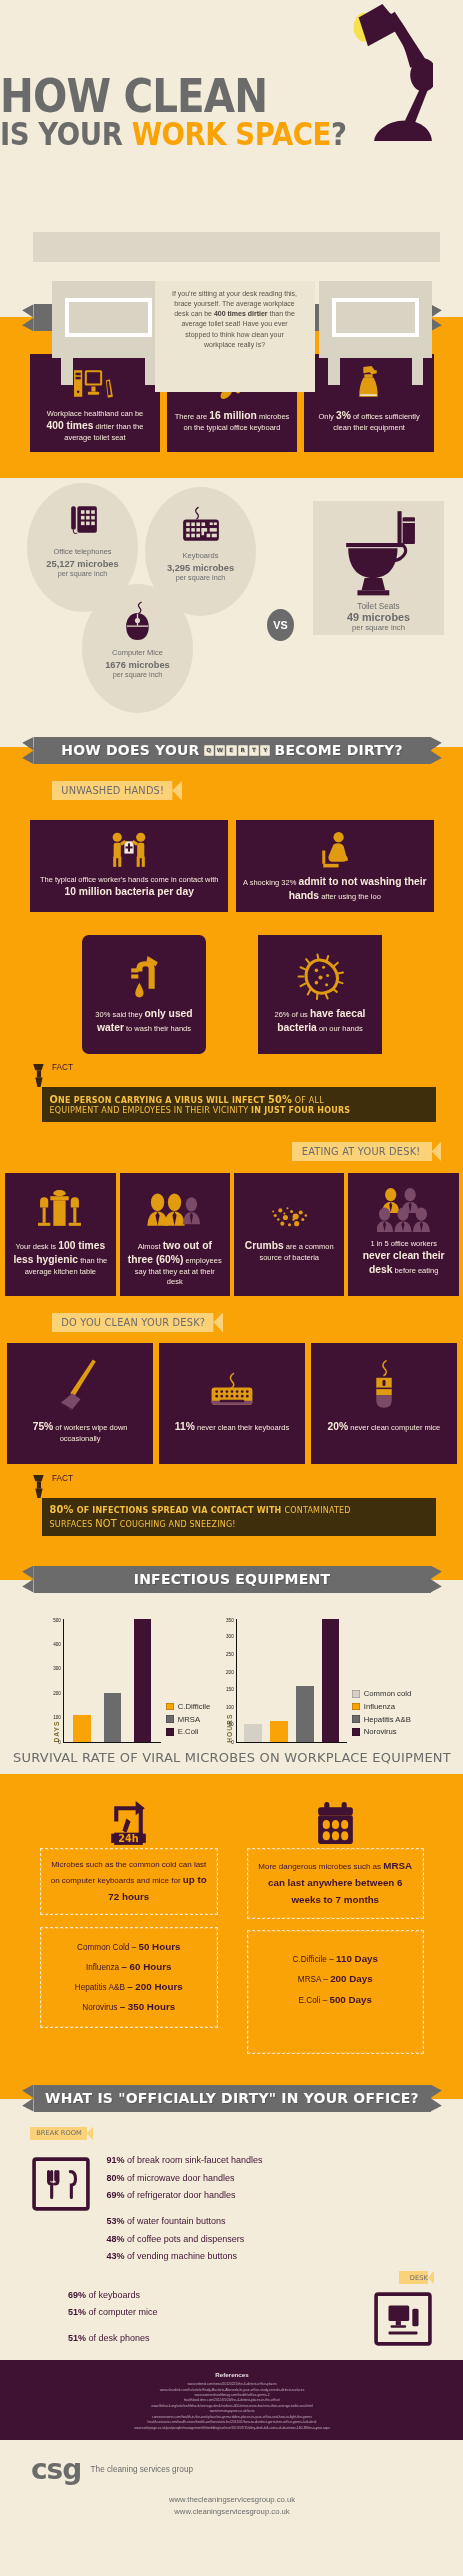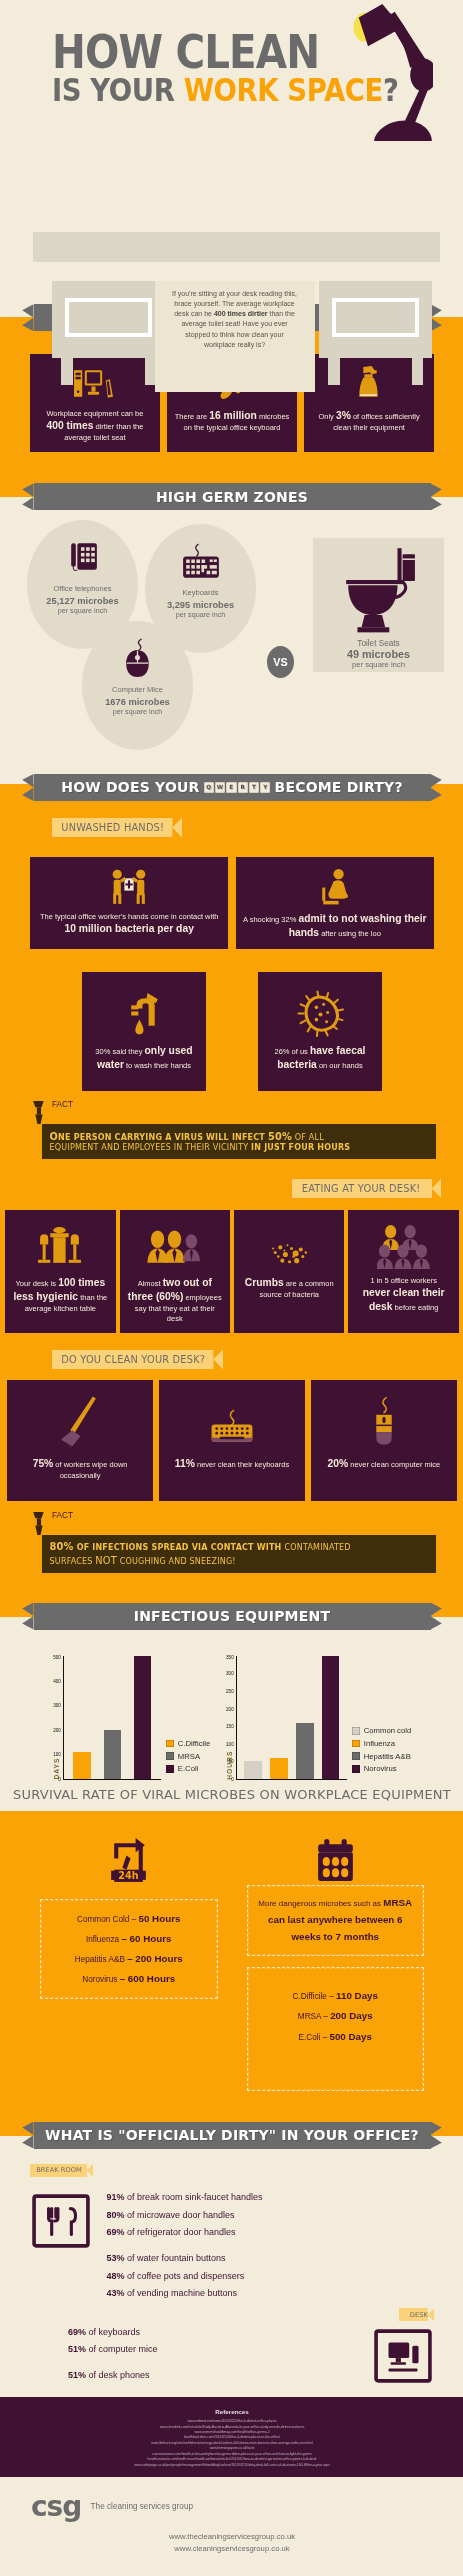--- a/index.html
+++ b/index.html
@@ -7,21 +7,21 @@
     width: 464px;
     font-family: "Liberation Sans", sans-serif;
     background: #f3ecda;
     color: #3f1233;
     -webkit-font-smoothing: antialiased;
   }
   .page { width:464px; position:relative; overflow:hidden; }
 
   
   .hero { background:#f3ecda; position:relative; padding-top:31px; height:299px; }
-  .hero-title-wrap { padding-left:52px; position:relative; z-index:3; }
+  .hero-title-wrap { position:relative; z-index:3;margin-top:44px; }
   .title-line1 {
     font-size:47px; font-weight:bold; letter-spacing:-1px;
     color:#6b6b6b; line-height:0.88; font-family:"DejaVu Sans", sans-serif;
     transform: scaleX(0.86); transform-origin:left center;
   }
   .title-line2 {
     font-size:32px; font-weight:bold; letter-spacing:-0.5px;
     color:#6b6b6b; line-height:1.0; margin-top:2.1px;
     font-family:"DejaVu Sans", sans-serif;
     transform: scaleX(0.86); transform-origin:left center;
@@ -233,21 +233,21 @@
               <rect x="5" y="17" width="10" height="5" fill="#3f1233"></rect>
               <circle cx="10" cy="46" r="2.5" fill="#3f1233"></circle>
               <rect x="23" y="4" width="34" height="30" rx="3" fill="#e09b10"></rect>
               <rect x="27" y="8" width="26" height="22" fill="#3f1233"></rect>
               <rect x="36" y="36" width="8" height="10" fill="#e09b10"></rect>
               <rect x="29" y="46" width="22" height="6" rx="2" fill="#e09b10"></rect>
               <path d="M64 24 L72 22 L78 56 L68 58 Z" fill="#e09b10"></path>
               <path d="M66 26 L70 25 L74 52 L69 53 Z" fill="#3f1233"></path>
             </svg>
         </div>
-        <p><span>Workplace equipment can be </span><b class="big">400 times</b><span> dirtier than the average toilet seat</span></p>
+        <p><span>Workplace healthland can be </span><b class="big">400 times</b><span> dirtier than the average toilet seat</span></p>
       </div>
       <div class="card">
         <div class="ic">
           <svg width="41" height="36" viewBox="0 0 80 70">
               <ellipse cx="30" cy="24" rx="11" ry="23" transform="rotate(20 30 24)" fill="#e09b10"></ellipse>
               <ellipse cx="47" cy="34" rx="9" ry="20" transform="rotate(-15 47 34)" fill="#e09b10"></ellipse>
               <ellipse cx="28" cy="53" rx="8" ry="14" transform="rotate(45 28 53)" fill="#e09b10"></ellipse>
             </svg>
         </div>
         <p><span>There are </span><b class="big">16 million</b><span> microbes on the typical office keyboard</span></p>
@@ -260,23 +260,20 @@
               <path d="M18 25 L38 25 C44 36 46 48 46 62 L10 62 C10 48 12 36 18 25 Z" fill="#e09b10"></path>
               <rect x="12" y="57" width="32" height="3" fill="#f5ead9"></rect>
             </svg>
         </div>
         <p><span>Only </span><b class="big">3%</b><span> of offices sufficiently clean their equipment</span></p>
       </div>
     </div>
   </div>
 
   <div class="sec-cream">
-    <div class="ribbon-wrap" style="background:linear-gradient(#faa307 50%, #f3ecda 50%); height:37px; padding-top:5.2px;">
-      <div class="ribbon">HIGH GERM ZONES</div>
-    </div>
     <div class="germzones">
       <div class="bubble b1">
         <div class="icn">
           <svg width="38" height="38" viewBox="0 0 74 74">
               <rect x="26" y="10" width="38" height="52" rx="4" fill="#3f1233"></rect>
               <rect x="33" y="18" width="7" height="7" fill="#e2dbc9"></rect>
               <rect x="43" y="18" width="7" height="7" fill="#e2dbc9"></rect>
               <rect x="53" y="18" width="7" height="7" fill="#e2dbc9"></rect>
               <rect x="33" y="29" width="7" height="7" fill="#e2dbc9"></rect>
               <rect x="43" y="29" width="7" height="7" fill="#e2dbc9"></rect>
@@ -406,21 +403,21 @@
               <path d="M56 46 q14 2 12 12 l-14 0 Z" fill="#e09b10"></path>
               <rect x="18" y="38" width="6" height="26" fill="#e09b10"></rect>
               <rect x="20" y="64" width="30" height="7" fill="#e09b10"></rect>
             </svg>
         </div>
         <p><span>A shocking 32% </span><b class="big">admit to not washing their hands</b><span> after using the loo</span></p>
       </div>
     </div>
 
     <div class="cards" style="padding:12.4px 82px 5.2px; gap:52px;">
-      <div class="card" style="padding-top:15.5px; padding-bottom:19.6px;">
+      <div class="card" style="padding-top:15.5px; padding-bottom:19.6px;border-radius:7px;">
         <div class="ic" style="height:49px">
           <svg width="41" height="47" viewBox="0 0 80 92">
               <path d="M46 6 L66 18 L62 26 L44 16 Z" fill="#e09b10"></path>
               <path d="M24 30 q0 -14 18 -14 q18 0 18 14 l0 40 l-12 0 l0 -40 q0 -4 -6 -4 q-6 0 -6 4 l0 6 l-12 0 Z" fill="#e09b10"></path>
               <rect x="14" y="30" width="14" height="8" fill="#e09b10"></rect>
               <rect x="14" y="42" width="14" height="8" fill="#e09b10"></rect>
               <path d="M30 58 q8 14 8 20 q0 9 -8 9 q-8 0 -8 -9 q0 -6 8 -20 Z" fill="#e09b10"></path>
             </svg>
         </div>
         <p><span>30% said they </span><b class="big">only used water</b><span> to wash their hands</span></p>
@@ -737,25 +734,28 @@
           <svg width="49" height="47" viewBox="0 0 96 92">
               <path d="M20 10 L62 10 L62 0 L80 14 L62 28 L62 18 L28 18 L28 40 L20 40 Z" fill="#3f1233"></path>
               <rect x="68" y="14" width="8" height="50" fill="#3f1233"></rect>
               <path d="M44 34 L52 40 L44 62 L36 58 Z" fill="#3f1233"></path>
               <rect x="20" y="62" width="56" height="24" fill="#3f1233"></rect>
               <text x="48" y="81" font-size="19" font-weight="bold" fill="#faa307" text-anchor="middle" font-family="DejaVu Sans">24h</text>
               <rect x="14" y="64" width="8" height="18" fill="#3f1233"></rect>
               <rect x="74" y="64" width="8" height="18" fill="#3f1233"></rect>
             </svg>
         </div>
+        <div class="surv-box">
+          <span>Microbes such as the common cold can last on computer keyboards and mice for </span><b>up to 72 hours</b>
+        </div>
         <div class="surv-box surv-list">
           <div><span>Common Cold – </span><b>50 Hours</b></div>
           <div><span>Influenza </span><b>– 60 Hours</b></div>
           <div><span>Hepatitis A&amp;B </span><b>– 200 Hours</b></div>
-          <div><span>Norovirus </span><b>– 600 Hours</b></div>
+          <div><span>Norovirus </span><b>– 350 Hours</b></div>
         </div>
       </div>
 
       <div class="surv-col">
         <div class="surv-ic">
           <svg width="49" height="47" viewBox="0 0 96 92">
               <rect x="26" y="2" width="10" height="18" rx="5" fill="#3f1233"></rect>
               <rect x="60" y="2" width="10" height="18" rx="5" fill="#3f1233"></rect>
               <rect x="14" y="12" width="68" height="16" rx="5" fill="#3f1233"></rect>
               <rect x="14" y="28" width="68" height="56" rx="4" fill="#3f1233"></rect>

